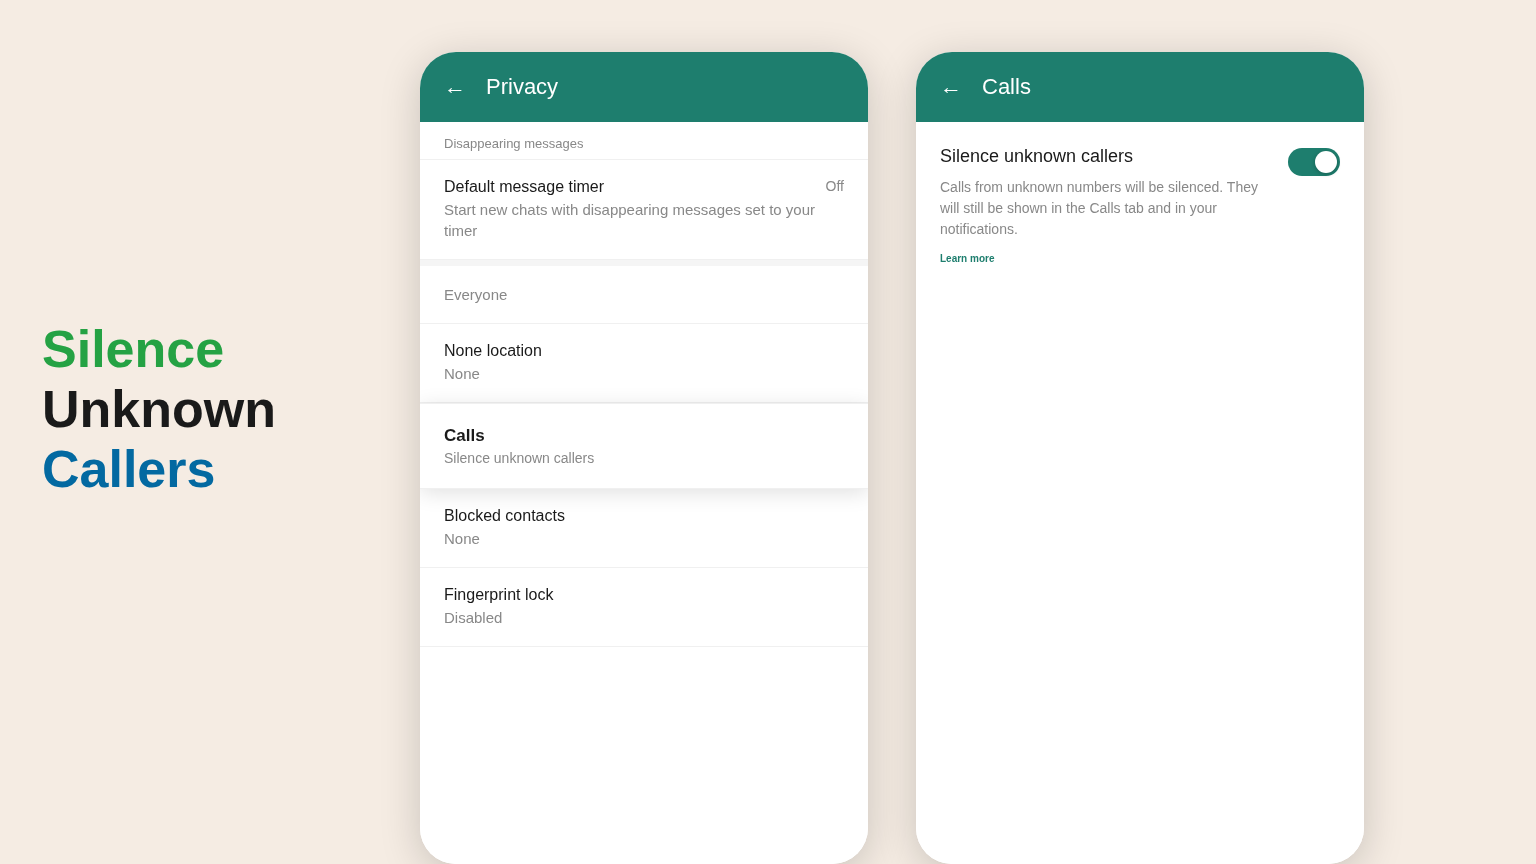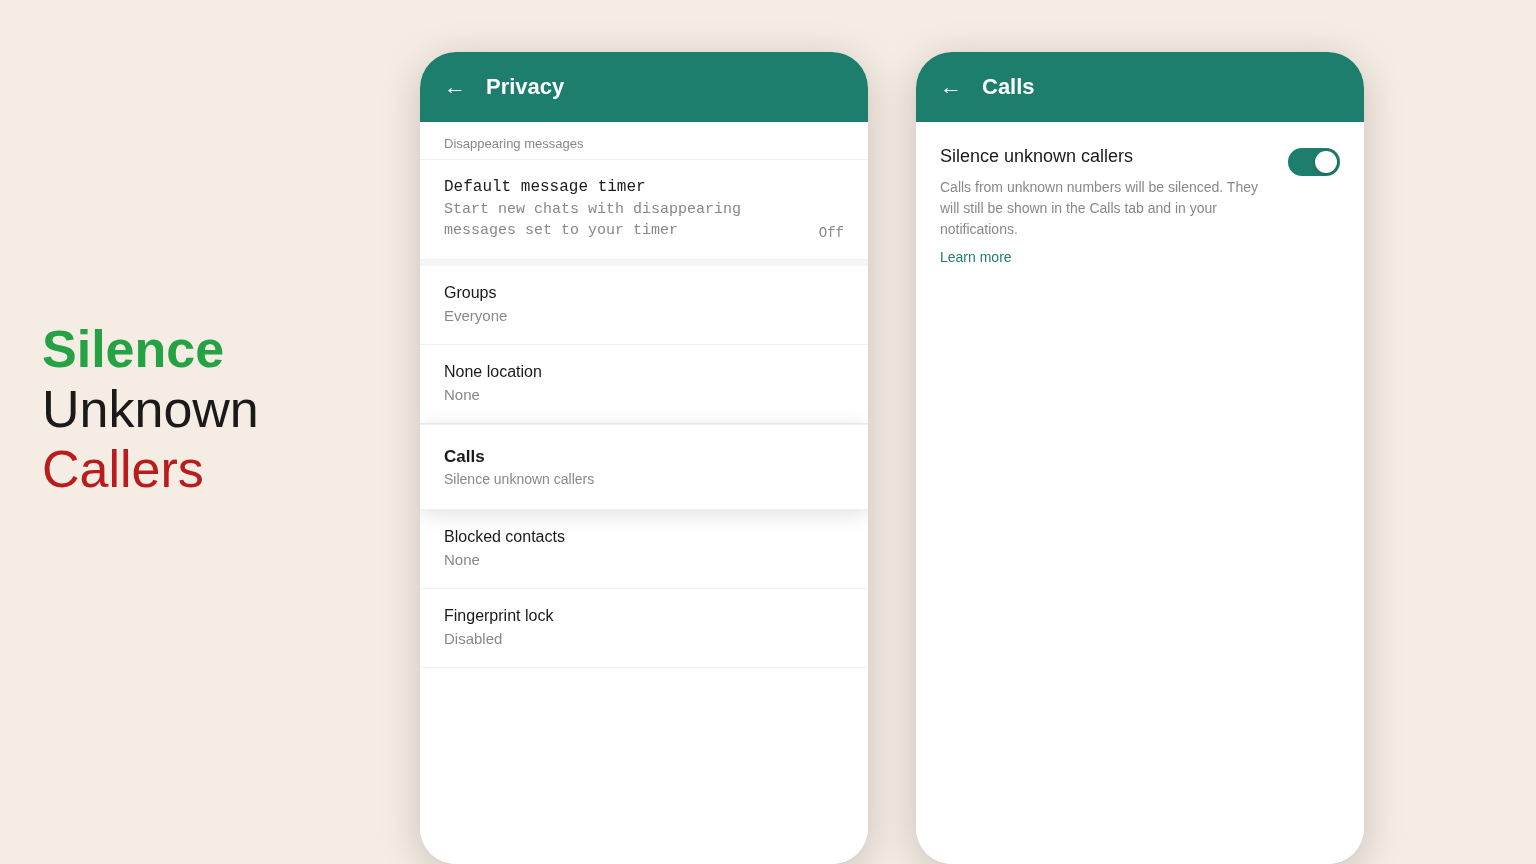--- a/index.html
+++ b/index.html
@@ -22,29 +22,29 @@
 
     .hero-silence {
       font-size: 52px;
       font-weight: 700;
       color: #25a244;
       line-height: 1.15;
     }
 
     .hero-unknown {
       font-size: 52px;
-      font-weight: 400;
+      font-weight: 700;
       color: #1a1a1a;
       line-height: 1.15;
     }
 
     .hero-callers {
       font-size: 52px;
-      font-weight: 400;
-      color: #b91c1c;
+      font-weight: 700;
+      color: #0369a1;
       line-height: 1.15;
     }
 
     
     .phone {
       position: absolute;
       top: 52px;
       border-radius: 36px;
       overflow: hidden;
       background: #fff;
@@ -75,21 +75,21 @@
 
     .back-arrow {
       color: #fff;
       font-size: 22px;
       cursor: pointer;
     }
 
     .header-title {
       color: #fff;
       font-size: 22px;
-      font-weight: 700;
+      font-weight: 400;
     }
 
     
     .phone-content {
       background: #fff;
       height: calc(100% - 70px);
       overflow: hidden;
     }
 
     
@@ -107,23 +107,22 @@
     }
 
     .setting-subtitle {
       font-size: 15px;
       color: #888;
       line-height: 1.4;
     }
 
     .setting-item-row {
       display: flex;
-      align-items: flex-end;
+      align-items: flex-start;
       justify-content: space-between;
-      font-family: Liberation Mono, monospace;
     }
 
     .setting-value {
       font-size: 14px;
       color: #888;
     }
 
     
     .calls-highlight {
       background: #fff;
@@ -168,24 +167,25 @@
     }
 
     .silence-description {
       font-size: 14px;
       color: #888;
       line-height: 1.5;
       margin-bottom: 8px;
     }
 
     .learn-more-link {
-      font-size: 14px;
+      font-size: 10px;
       color: #1e7e6e;
       cursor: pointer;
       text-decoration: none;
+      font-weight: bold;
     }
 
     
     .toggle {
       flex-shrink: 0;
       width: 52px;
       height: 28px;
       background: #1e7e6e;
       border-radius: 14px;
       position: relative;
@@ -239,21 +239,20 @@
           <div class="setting-title">Default message timer</div>
           <div class="setting-subtitle">Start new chats with disappearing messages set to your timer</div>
         </div>
         <div class="setting-value">Off</div>
       </div>
     </div>
 
     <div class="section-divider"></div>
 
     <div class="setting-item">
-      <div class="setting-title">Groups</div>
       <div class="setting-subtitle">Everyone</div>
     </div>
 
     <div class="setting-item">
       <div class="setting-title">None location</div>
       <div class="setting-subtitle">None</div>
     </div>
 
     <div class="calls-highlight">
       <div class="calls-title">Calls</div>

